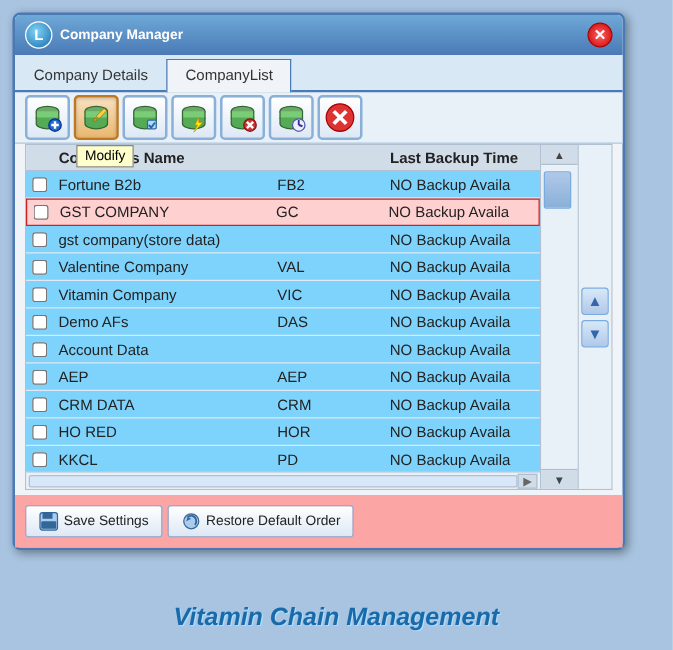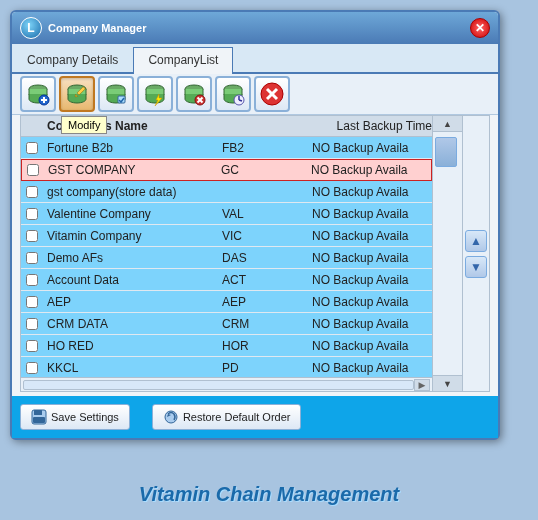--- a/index.html
+++ b/index.html
@@ -149,21 +149,21 @@
     .table-header {
       display: flex;
       background: #d0dce8;
       border-bottom: 1px solid #b0c0d0;
       padding: 3px 0;
     }
 
     .th-check { width: 22px; }
     .th-company { flex: 1; padding-left: 4px; font-weight: bold; color: #222; }
     .th-short { width: 90px; font-weight: bold; color: #222; }
-    .th-backup { width: 120px; font-weight: normal; color: #222; text-align: right; }
+    .th-backup { width: 120px; font-weight: bold; color: #222; }
 
     .table-body {
       background: #7dd3fc;
       max-height: 240px;
       overflow-y: auto;
       overflow-x: hidden;
     }
 
     .table-row {
       display: flex;
@@ -192,22 +192,22 @@
     }
 
     .td-company { flex: 1; padding-left: 4px; color: #222; font-size: 12px; }
     .td-short { width: 90px; color: #222; font-size: 12px; }
     .td-backup { width: 120px; color: #222; font-size: 12px; overflow: hidden; text-overflow: ellipsis; white-space: nowrap; }
 
     .bottom-bar {
       padding: 8px;
       display: flex;
       align-items: center;
-      gap: 22px;
-      background: #0ea5e9;
+      gap: 4px;
+      background: #fca5a5;
     }
 
     .bottom-btn {
       display: flex;
       align-items: center;
       gap: 4px;
       padding: 4px 10px;
       background: linear-gradient(180deg, #fff 0%, #dde8f5 100%);
       border: 1px solid #8ab0d8;
       border-radius: 3px;
@@ -405,21 +405,20 @@
     </div>
     <div class="td-company">Demo AFs</div>
     <div class="td-short">DAS</div>
     <div class="td-backup">NO Backup Availa</div>
   </div>
             <div class="table-row">
     <div class="td-check">
       <input type="checkbox" style="">
     </div>
     <div class="td-company">Account Data</div>
-    <div class="td-short">ACT</div>
     <div class="td-backup">NO Backup Availa</div>
   </div>
             <div class="table-row">
     <div class="td-check">
       <input type="checkbox" style="">
     </div>
     <div class="td-company">AEP</div>
     <div class="td-short">AEP</div>
     <div class="td-backup">NO Backup Availa</div>
   </div>

